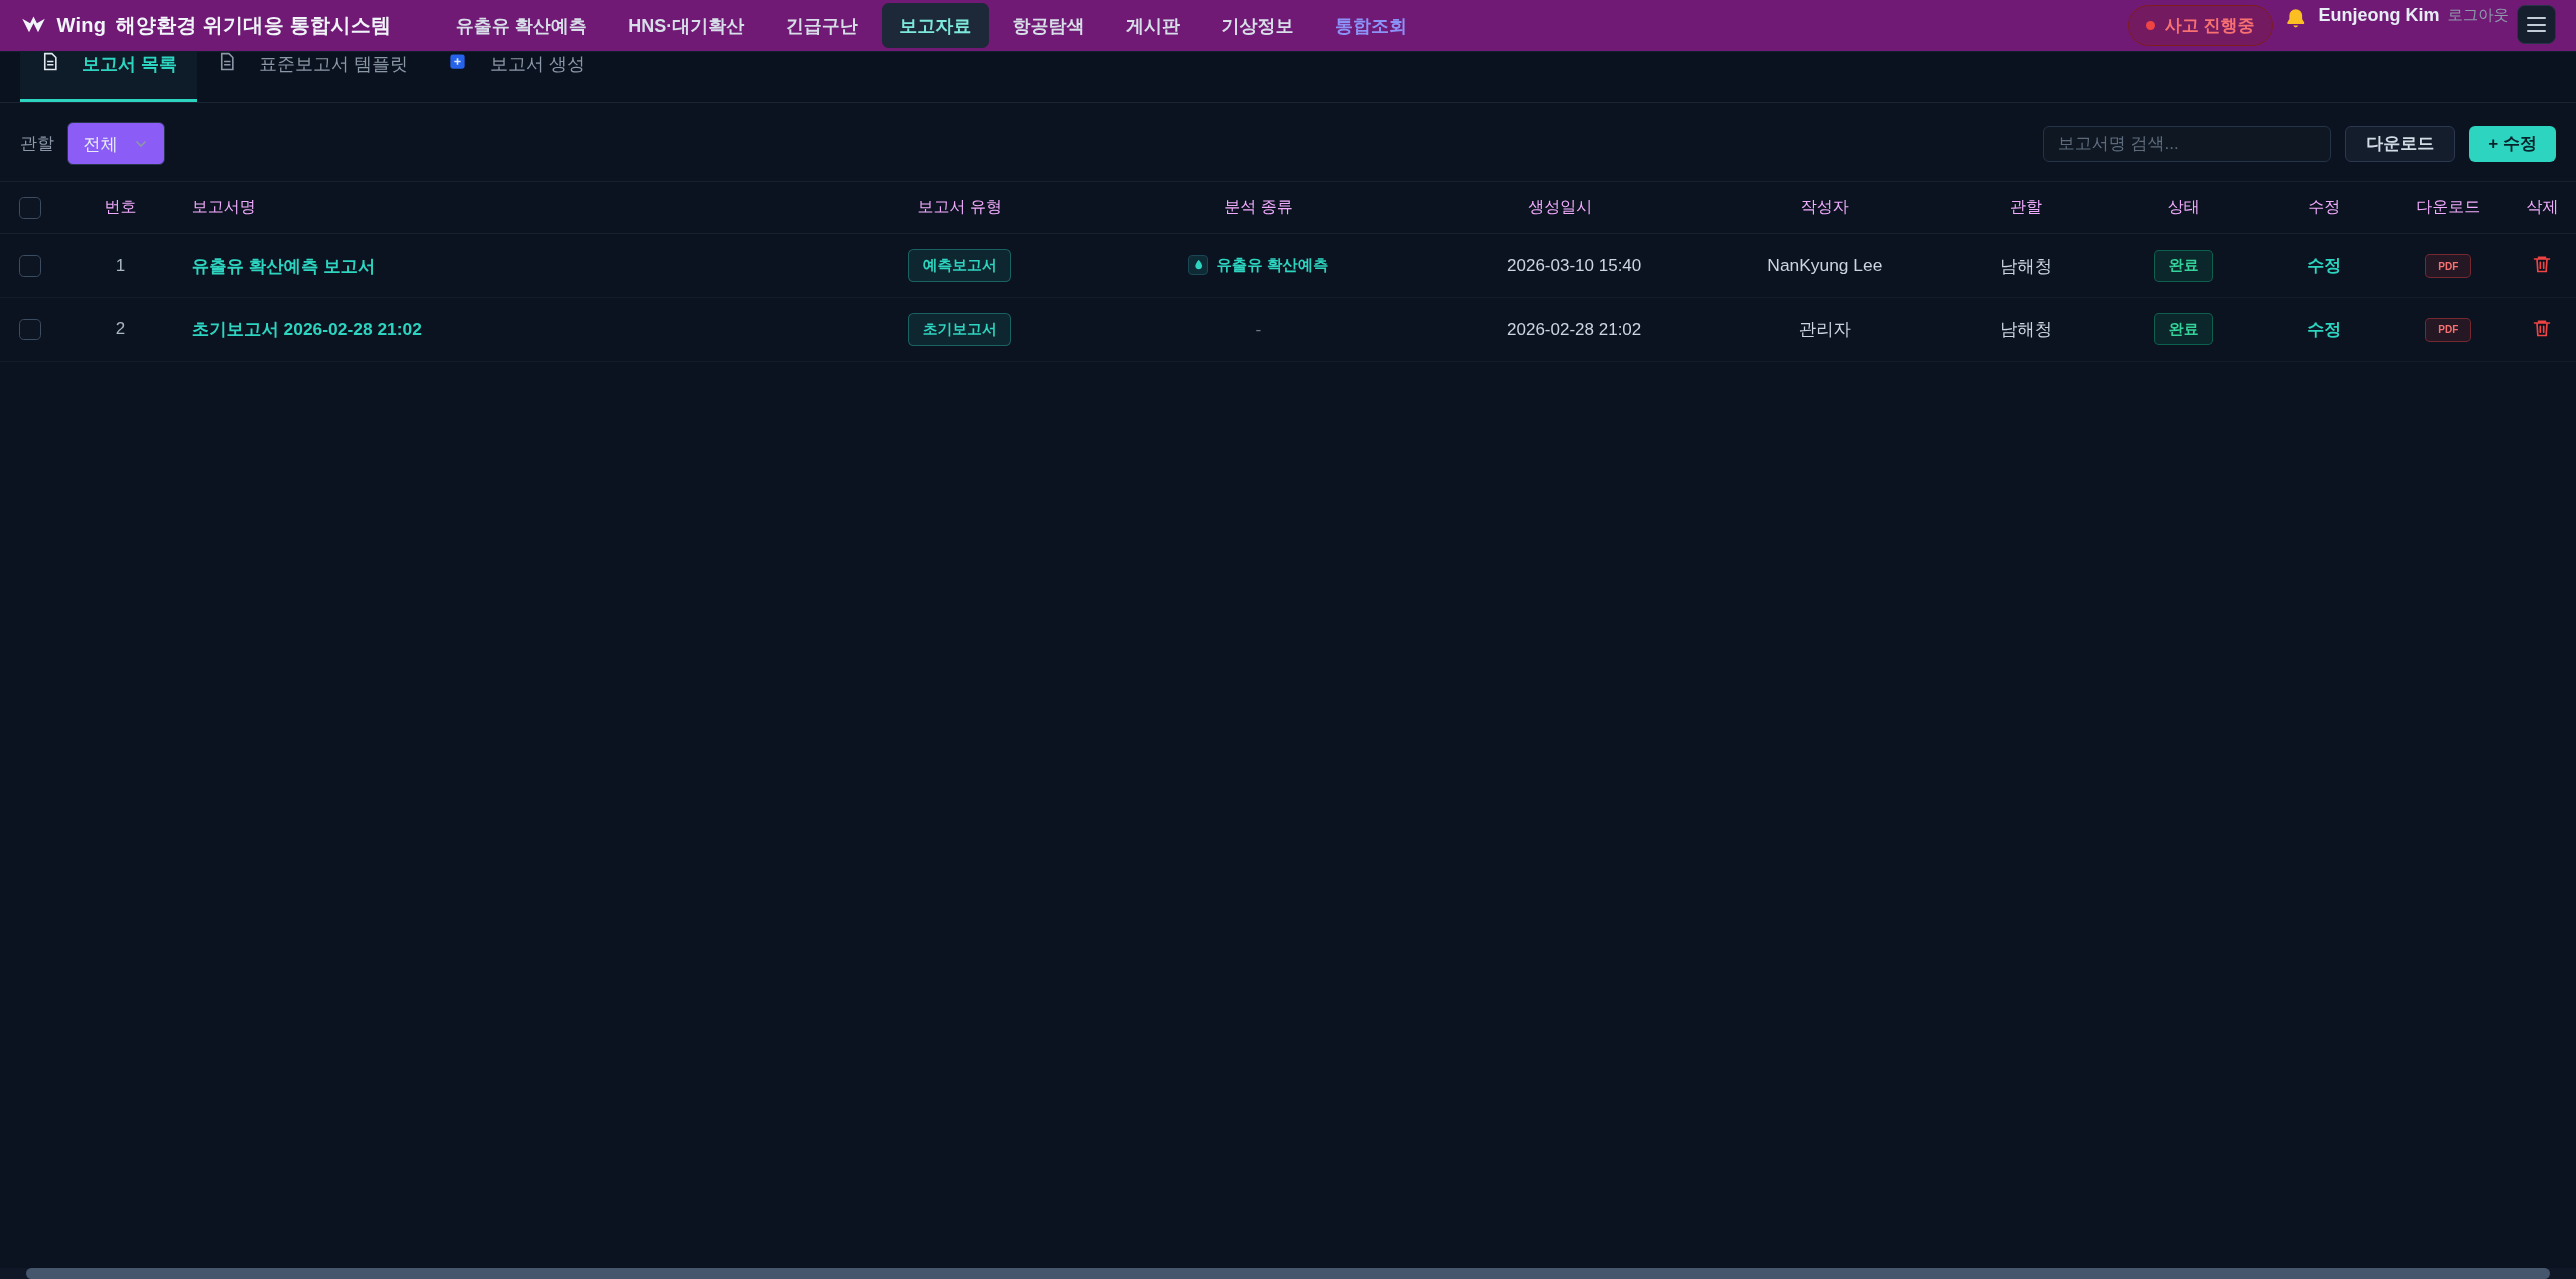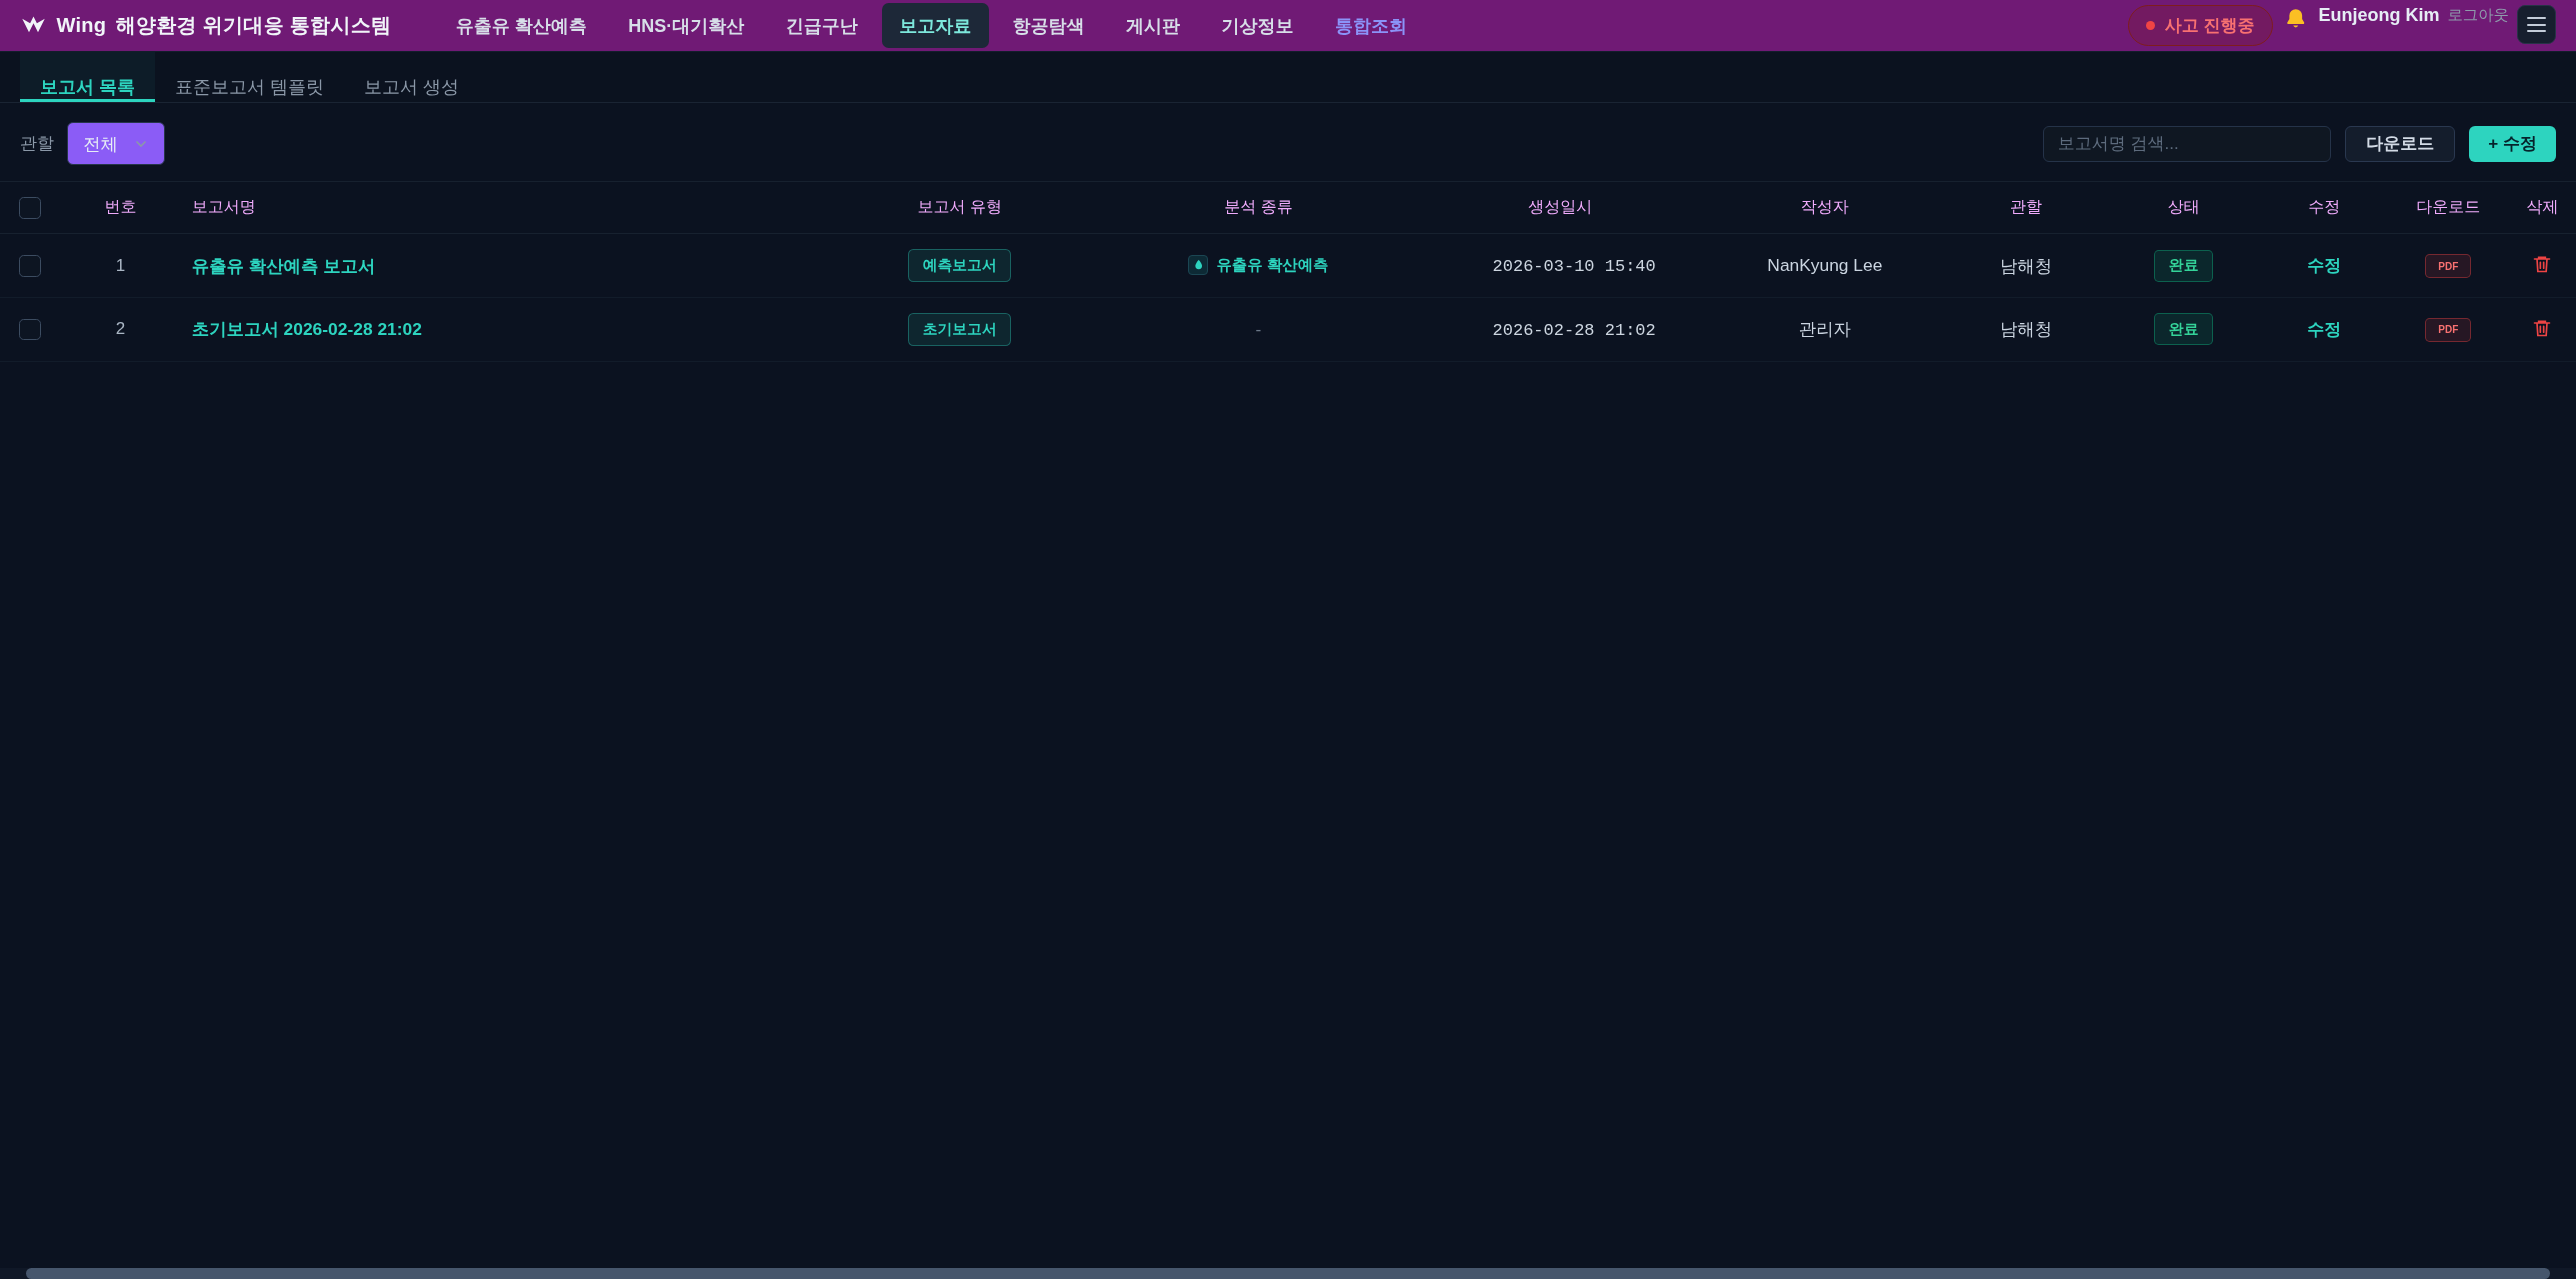--- a/index.html
+++ b/index.html
@@ -42,21 +42,20 @@
   .menu-btn span { display:block; width:19px; height:2px; background:#c3cdd9; border-radius:1.3px; }
   
   .tabbar {
     height:51px; background:#0b121f; display:flex; align-items:stretch;
     padding:0 20px; border-bottom:1.3px solid #1a2433;
   }
   .tab {
     display:flex; align-items:flex-start; gap:23px; padding:0 20px;
     font-size:18px; color:#8b98a8; cursor:pointer; white-space:nowrap;
     border-bottom:3.4px solid transparent;
-    flex-direction:column;
   }
   .tab.active { color:#2dd4bf; border-bottom-color:#2dd4bf; background:rgba(45,212,191,.06); font-weight:700; }
   
   .filter-row { display:flex; align-items:center; padding:19px 20px 16px 20px; }
   .filter-label { font-size:17px; color:#8b98a8; margin-right:13.4px; }
   .select-box {
     display:flex; align-items:center; gap:15px; background:#8b5cf6; border:0.7px solid #27354a;
     border-radius:6px; padding:8.7px 14.8px; cursor:pointer;
   }
   .select-box .select-value { font-size:17.4px; color:#e6edf5; }
@@ -92,21 +91,21 @@
   .badge-type {
     display:inline-block; padding:6px 13.4px; border-radius:5.4px; font-size:14.8px; font-weight:600;
     color:#2dd4bf; background:rgba(45,212,191,.10); border:0.7px solid rgba(45,212,191,.35);
   }
   .analysis-cell { display:inline-flex; align-items:center; gap:8px; color:#2dd4bf; font-size:15.4px; font-weight:600; }
   .analysis-icon {
     width:20px; height:20px; border-radius:4px; background:#0d2a35; border:0.7px solid #1b4653;
     display:inline-flex; align-items:center; justify-content:center;
   }
   .dash { color:#6b7888; }
-  .mono { font-family:Liberation Mono, monospace; font-size:17px; color:#cdd6e0;margin-left:28px; }
+  .mono { font-family:Liberation Sans, sans-serif; font-size:17px; color:#cdd6e0;margin-left:28px; }
   .badge-status {
     display:inline-block; padding:5.4px 13.4px; border-radius:4.7px; font-size:14.8px; font-weight:700;
     color:#34d399; background:rgba(16,185,129,.13); border:0.7px solid rgba(16,185,129,.4);
   }
   .edit-link { color:#2dd4bf; font-size:17px; cursor:pointer; font-weight:600; }
   .badge-pdf {
     display:inline-block; padding:5.4px 12px; border-radius:4.7px; font-size:10px; font-weight:700;
     color:#f87171; background:rgba(239,68,68,.12); border:0.7px solid rgba(239,68,68,.4); cursor:pointer;
   }
   .trash-btn { background:none; border:none; cursor:pointer; padding:2.7px; }

